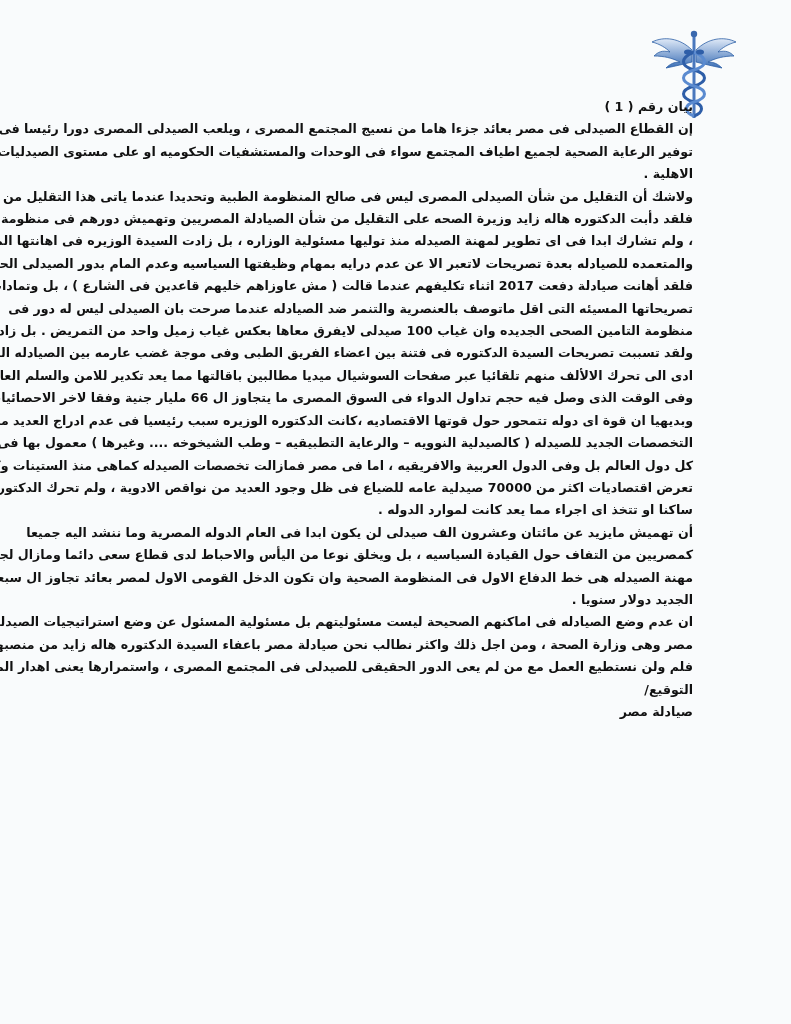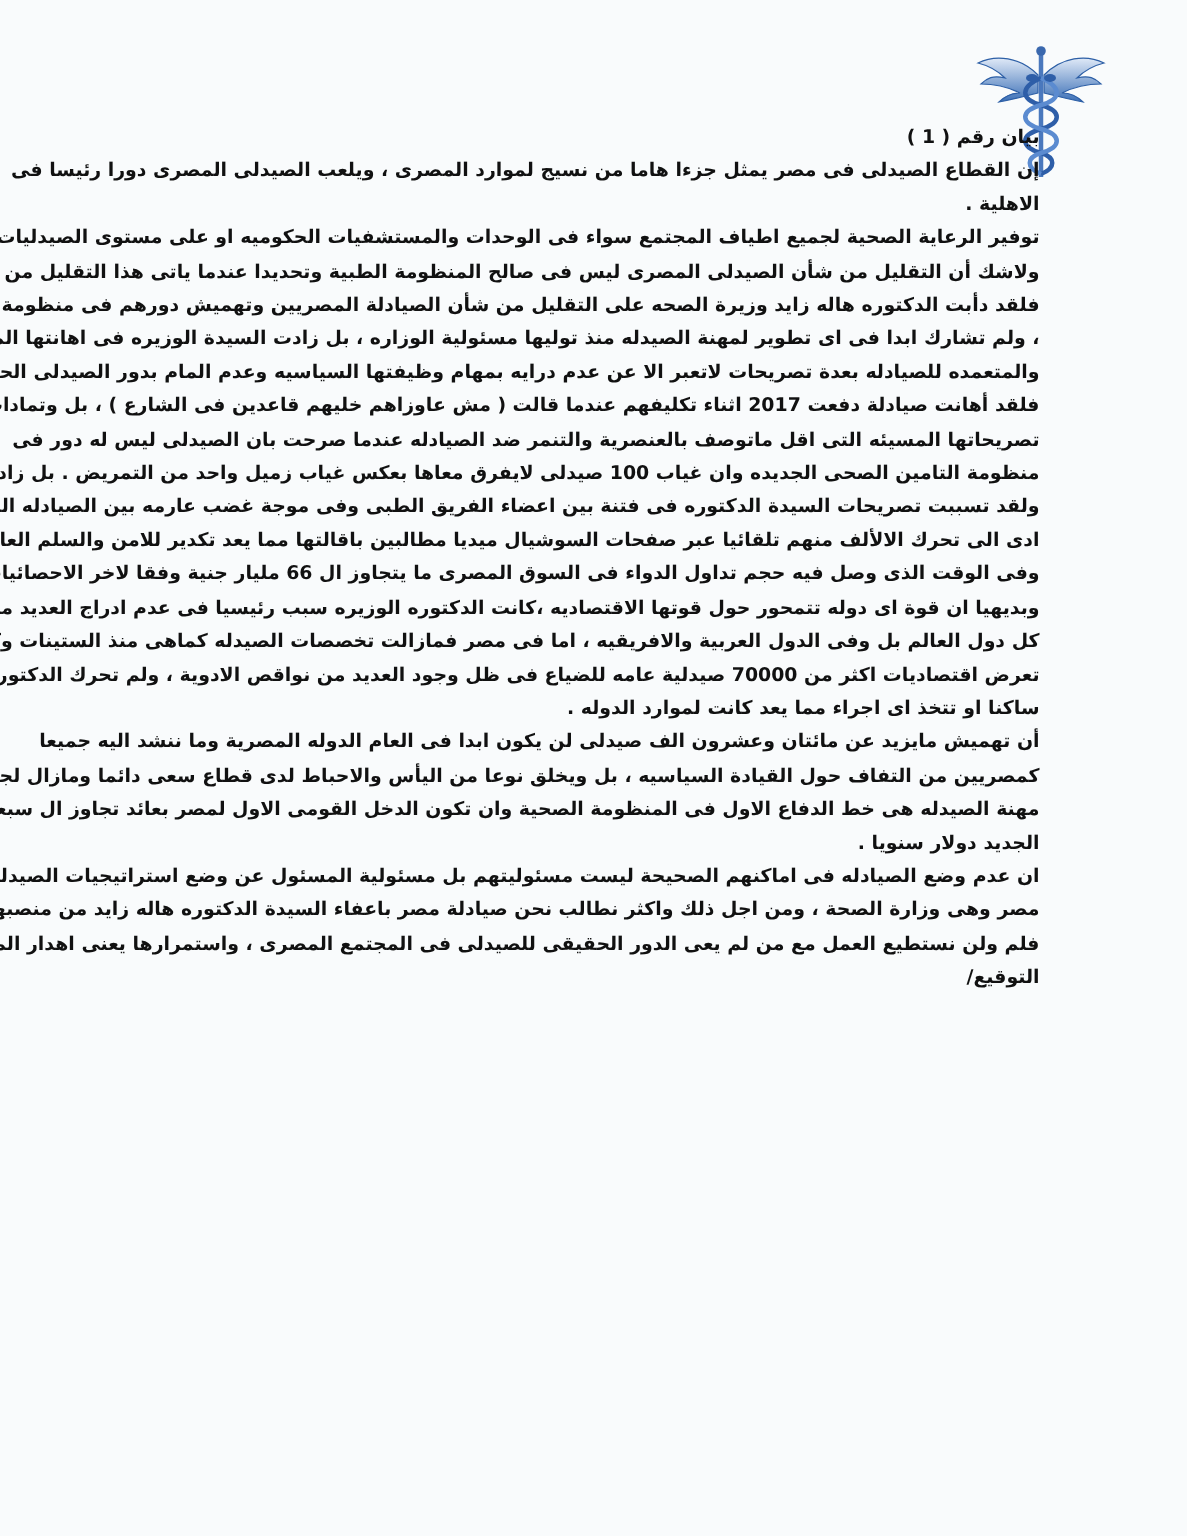--- a/index.html
+++ b/index.html
@@ -7,21 +7,21 @@
     width:791px; height:1024px; overflow:hidden;
     background:#f9fbfc;
     position:relative;
     font-family:"DejaVu Sans", sans-serif;
     color:#111;
   }
   .logo {
     position:absolute; left:650px; top:28px; width:88px; height:92px;
   }
   .doc {
-    position:absolute; left:20px; right:98px; top:80px;
+    position:absolute; left:20px; right:98px; top:96px;
     direction:rtl; text-align:right;
     font-size:12.6px; font-weight:bold; line-height:22.4px;
   }
   .doc .title { margin:0; }
   .doc .para { margin:0; text-align:justify; text-align-last:right; }
   .doc .line { display:block; white-space:nowrap;text-align:right; }
   .doc .sig { margin:0; }
 </style>
 </head>
 <body>
@@ -46,23 +46,23 @@
     <path d="M44 24 C58 30 58 38 44 42 C30 46 30 54 44 58 C58 62 58 70 44 74 C34 77 34 84 44 88" fill="none" stroke="#5b8bd0" stroke-width="3"></path>
     <ellipse cx="38" cy="24" rx="4" ry="2.6" fill="#2e5ea8"></ellipse>
     <ellipse cx="50" cy="24" rx="4" ry="2.6" fill="#2e5ea8"></ellipse>
   </svg>
 </div>
 
 <div class="doc">
   <div class="title">بيان رقم ( 1 )</div>
 
   <div class="para">
-    <span class="line">إن القطاع الصيدلى فى مصر يمثل جزءا هاما من نسيج لموارد المصرى ، ويلعب الصيدلى المصرى دورا رئيسا فى</span>
+    <span class="line">إن القطاع الصيدلى فى مصر بعائد جزءا هاما من نسيج المجتمع المصرى ، ويلعب الصيدلى المصرى دورا رئيسا فى</span>
+    <span class="line">توفير الرعاية الصحية لجميع اطياف المجتمع سواء فى الوحدات والمستشفيات الحكوميه او على مستوى الصيدليات</span>
     <span class="line">الاهلية .</span>
-    <span class="line">توفير الرعاية الصحية لجميع اطياف المجتمع سواء فى الوحدات والمستشفيات الحكوميه او على مستوى الصيدليات</span>
   </div>
 
   <div class="para">
     <span class="line">ولاشك أن التقليل من شأن الصيدلى المصرى ليس فى صالح المنظومة الطبية وتحديدا عندما ياتى هذا التقليل من راس</span>
   </div>
 
   <div class="para">
     <span class="line">فلقد دأبت الدكتوره هاله زايد وزيرة الصحه على التقليل من شأن الصيادلة المصريين وتهميش دورهم فى منظومة الصحة</span>
     <span class="line">، ولم تشارك ابدا فى اى تطوير لمهنة الصيدله منذ توليها مسئولية الوزاره ، بل زادت السيدة الوزيره فى اهانتها المتعدده</span>
     <span class="line">والمتعمده للصيادله بعدة تصريحات لاتعبر الا عن عدم درايه بمهام وظيفتها السياسيه وعدم المام بدور الصيدلى الحقيقى</span>
@@ -72,34 +72,36 @@
   </div>
 
   <div class="para">
     <span class="line">ولقد تسببت تصريحات السيدة الدكتوره فى فتنة بين اعضاء الفريق الطبى وفى موجة غضب عارمه بين الصيادله الذى</span>
     <span class="line">ادى الى تحرك الالألف منهم تلقائيا عبر صفحات السوشيال ميديا مطالبين باقالتها مما يعد تكدير للامن والسلم العام .</span>
   </div>
 
   <div class="para">
     <span class="line">وفى الوقت الذى وصل فيه حجم تداول الدواء فى السوق المصرى ما يتجاوز ال 66 مليار جنية وفقا لاخر الاحصائيات ،</span>
     <span class="line">وبديهيا ان قوة اى دوله تتمحور حول قوتها الاقتصاديه ،كانت  الدكتوره الوزيره سبب رئيسيا فى عدم ادراج العديد من</span>
+    <span class="line">التخصصات الجديد للصيدله ( كالصيدلية النوويه – والرعاية التطبيقيه – وطب الشيخوخه .... وغيرها ) معمول بها فى</span>
     <span class="line">كل دول العالم بل وفى الدول العربية والافريقيه ، اما فى مصر فمازالت تخصصات الصيدله كماهى منذ الستينات وكذلك</span>
     <span class="line">تعرض اقتصاديات اكثر من 70000 صيدلية عامه للضياع فى ظل وجود العديد من نواقص الادوية ، ولم تحرك الدكتوره</span>
     <span class="line">ساكنا او تتخذ اى اجراء مما يعد كانت لموارد الدوله .</span>
   </div>
 
   <div class="para">
     <span class="line">أن تهميش مايزيد عن مائتان وعشرون الف صيدلى لن يكون ابدا فى العام الدوله المصرية وما ننشد اليه جميعا</span>
     <span class="line">كمصريين من التفاف حول القيادة السياسيه ، بل ويخلق نوعا من اليأس والاحباط لدى قطاع سعى دائما ومازال لجعل</span>
     <span class="line">مهنة الصيدله هى خط الدفاع الاول فى المنظومة الصحية وان تكون الدخل القومى الاول لمصر بعائد تجاوز ال سبعة</span>
     <span class="line">الجديد دولار سنويا .</span>
   </div>
 
   <div class="para">
     <span class="line">ان عدم وضع الصيادله فى اماكنهم الصحيحة ليست مسئوليتهم بل مسئولية المسئول عن وضع استراتيجيات الصيدلة فى</span>
     <span class="line">مصر وهى وزارة الصحة ، ومن اجل ذلك واكثر نطالب نحن صيادلة مصر باعفاء السيدة الدكتوره هاله زايد من منصبها</span>
     <span class="line">فلم ولن نستطيع العمل مع من لم يعى الدور الحقيقى للصيدلى فى المجتمع المصرى ، واستمرارها يعنى اهدار المزيد من</span>
   </div>
 
   <div class="sig">
     <span class="line">التوقيع/</span>
+    <span class="line">صيادلة مصر</span>
   </div>
 </div>
 
 </body></html>

